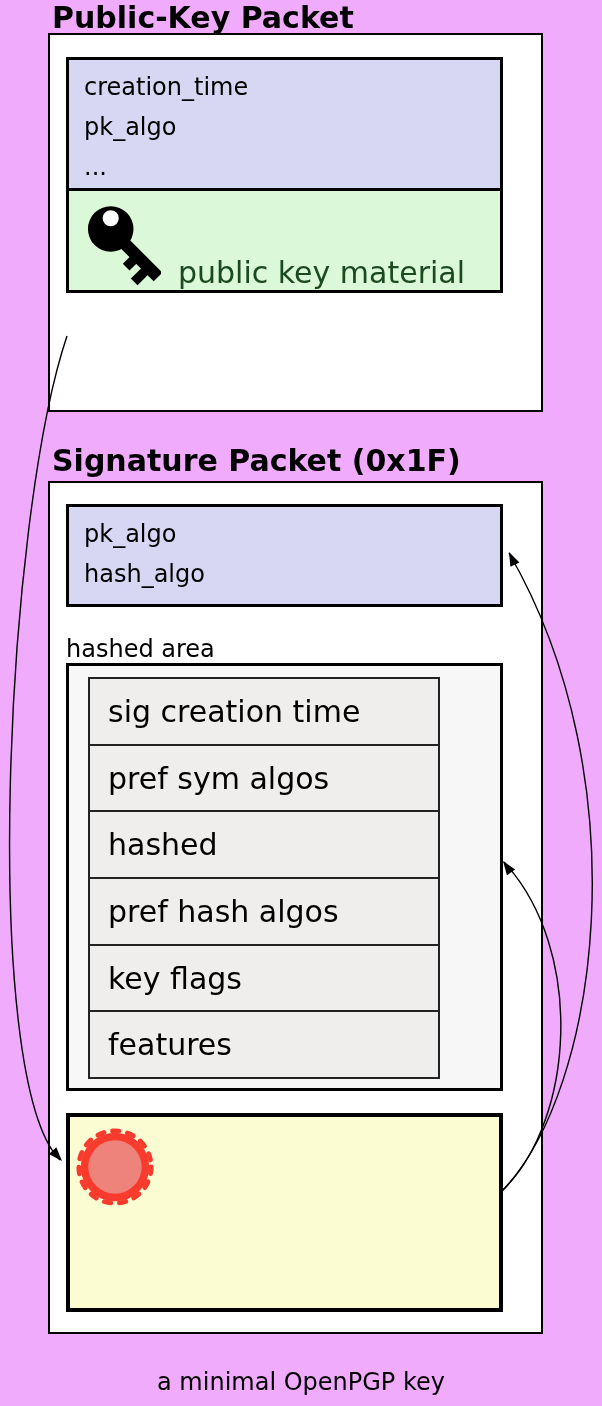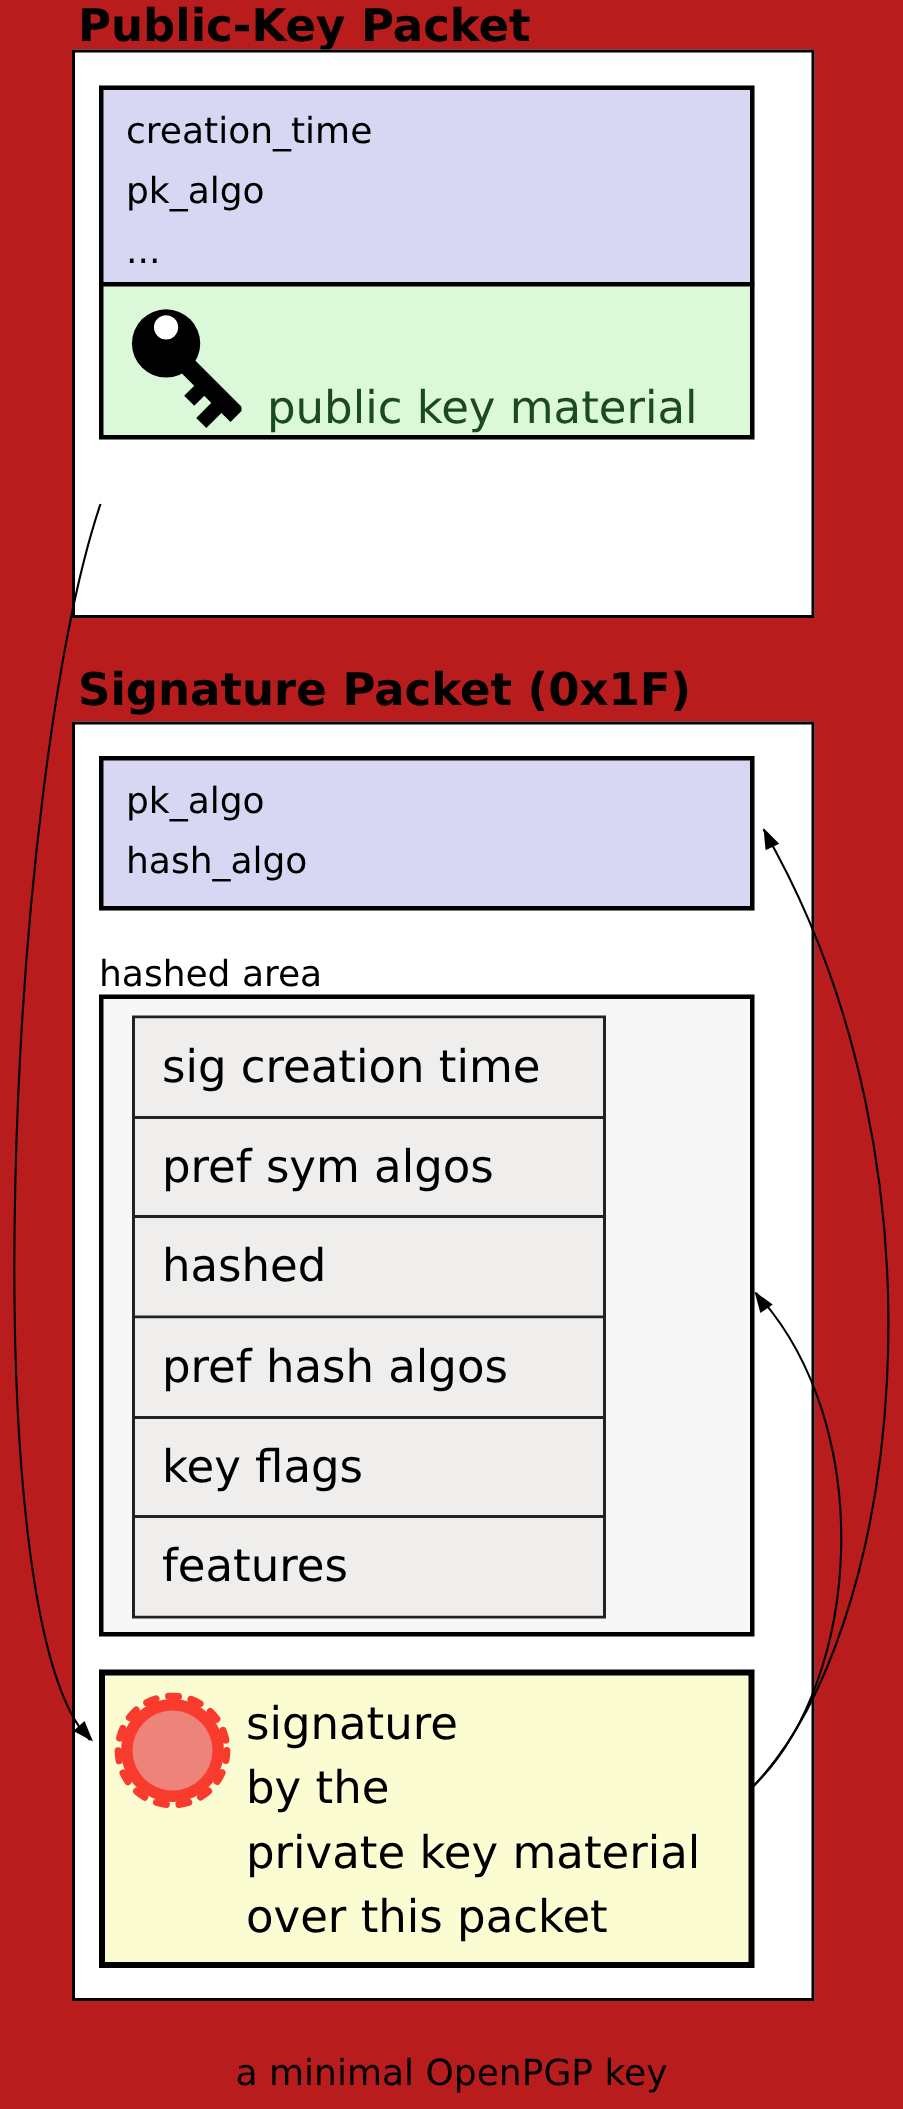--- a/index.html
+++ b/index.html
@@ -3,21 +3,21 @@
 <meta charset="utf-8">
 <style>
   * { margin: 0; padding: 0; box-sizing: border-box; }
   html, body { background: #ffffff; }
   body { font-family: "DejaVu Sans", "Liberation Sans", sans-serif; color: #000; }
 
   .canvas {
     position: relative;
     width: 602px;
     height: 1406px;
-    background: #b91c1c;
+    background: #f0abfc;
     overflow: hidden;
   }
 
   .abs { position: absolute; }
 
   .pkt-title {
     left: 52px;
     font-size: 30px;
     font-weight: bold;
     line-height: 33px;
@@ -70,21 +70,21 @@
 
   .hashed-box {
     left: 66px; top: 663px;
     width: 437px; height: 428px;
     border: 3px solid #000;
     background: var(--hashed-area-bg, #f7f7f7);
   }
 
   .rows-box {
     left: 88px; top: 677px;
-    width: 316px; height: 402px;
+    width: 352px; height: 402px;
     border: 2px solid #222;
     display: flex;
     flex-direction: column;
   }
   .sp-row {
     flex: 1;
     background: var(--subpacket-row-bg, #efeeec);
     border-bottom: 2px solid #222;
     display: flex;
     align-items: center;
@@ -175,26 +175,20 @@
   </div>
 
   <div class="abs sig-box"></div>
 
   <svg class="abs seal-ic" viewBox="0 0 84 84" aria-hidden="true">
     <circle cx="42" cy="42" r="38" fill="none" stroke="var(--seal-ring, #f93b2d)" stroke-width="5" stroke-dasharray="7 9" stroke-linecap="round"></circle>
     <circle cx="42" cy="42" r="36" fill="var(--seal-ring, #f93b2d)"></circle>
     <circle cx="42" cy="42" r="28" fill="var(--seal-fill, #ee837b)"></circle>
   </svg>
 
-  <div class="abs sig-text">
-    <div>signature</div>
-    <div>by the</div>
-    <div>private key material</div>
-    <div>over this packet</div>
-  </div>
 
   <div class="abs caption">a minimal OpenPGP key</div>
 
   <svg class="abs arrows" viewBox="0 0 602 1406" aria-hidden="true">
     <g>
       <path class="curve" d="M 67 336 C 5 520 -20 1080 60 1160"></path>
       <path class="head" d="M0 0 L-14 -5 L-14 5 Z" transform="translate(62,1161) rotate(48)"></path>
     </g>
     <g>
       <path class="curve" d="M 502 1191 C 600 1090 640 780 509 553"></path>

